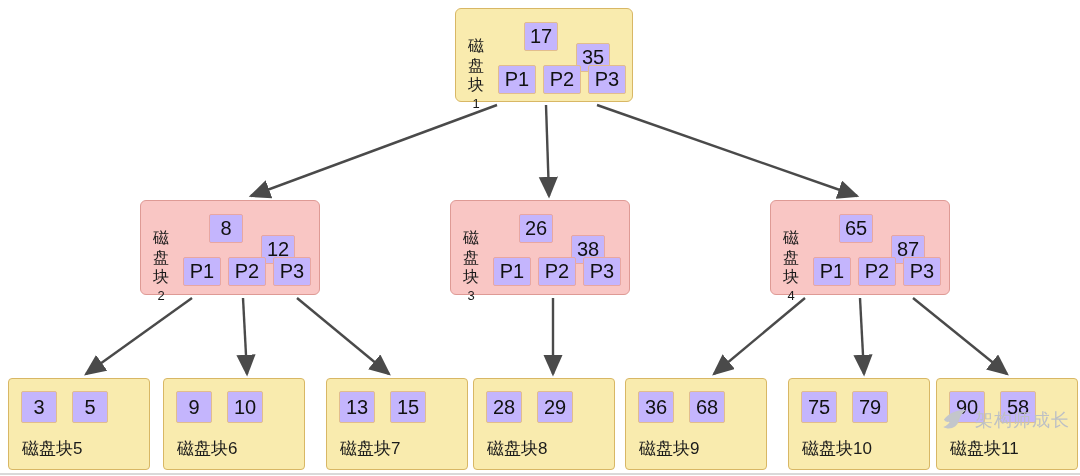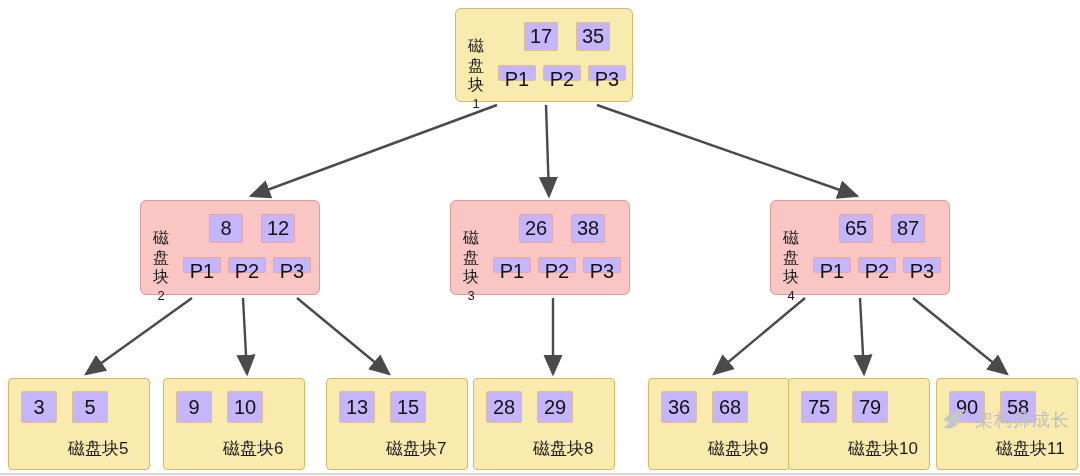--- a/index.html
+++ b/index.html
@@ -57,22 +57,22 @@
     text-align: center;
     font-size: 20px;
     color: #111111;
     border-radius: 2px;
     box-sizing: border-box;
   }
   .yellow .cell { border: 1px solid #e2bd8d; }
   .pink .cell { border: 1px solid #e8a7a2; }
   .node .key { width: 34px; height: 29px; line-height: 27px; top: 13px; }
   .node .k1 { left: 68px; }
-  .node .k2 { left: 120px; }
-  .node .ptr { width: 38px; height: 16px; line-height: 27px; top: 56px; }
+  .node .k2 { left: 120px; margin-top: 21px; }
+  .node .ptr { width: 38px; height: 29px; line-height: 27px; top: 56px; }
   .node .p1 { left: 42px; }
   .node .p2 { left: 87px; }
   .node .p3 { left: 132px; }
   .leaf {
     position: absolute;
     top: 378px;
     width: 142px;
     height: 92px;
     background: var(--leaf-fill, #f9ebae);
     border: 1.5px solid var(--node-border-yellow, #d8b765);
@@ -81,21 +81,20 @@
   }
   .leaf .val { width: 36px; height: 32px; line-height: 30px; top: 12px; border: 1px solid #e2bd8d; }
   .leaf .v1 { left: 12px; }
   .leaf .v2 { left: 63px; }
   .leaf-label {
     position: absolute;
     left: 13px;
     bottom: 9px;
     font-size: 17px;
     color: #1a1a1a;
-    margin-left: 46px;
   }
   .watermark {
     position: absolute;
     right: 10px;
     top: 406px;
     display: flex;
     align-items: center;
     gap: 6px;
     color: #bdc0c5;
     font-size: 18px;
@@ -198,21 +197,21 @@
     <div class="cell val v2">15</div>
     <div class="leaf-label">磁盘块7</div>
   </div>
 
   <div class="leaf" style="left:473px;">
     <div class="cell val v1">28</div>
     <div class="cell val v2">29</div>
     <div class="leaf-label">磁盘块8</div>
   </div>
 
-  <div class="leaf" style="left:648px;">
+  <div class="leaf" style="left:625px;">
     <div class="cell val v1">36</div>
     <div class="cell val v2">68</div>
     <div class="leaf-label">磁盘块9</div>
   </div>
 
   <div class="leaf" style="left:788px;padding-left:8px;">
     <div class="cell val v1">75</div>
     <div class="cell val v2">79</div>
     <div class="leaf-label">磁盘块10</div>
   </div>

